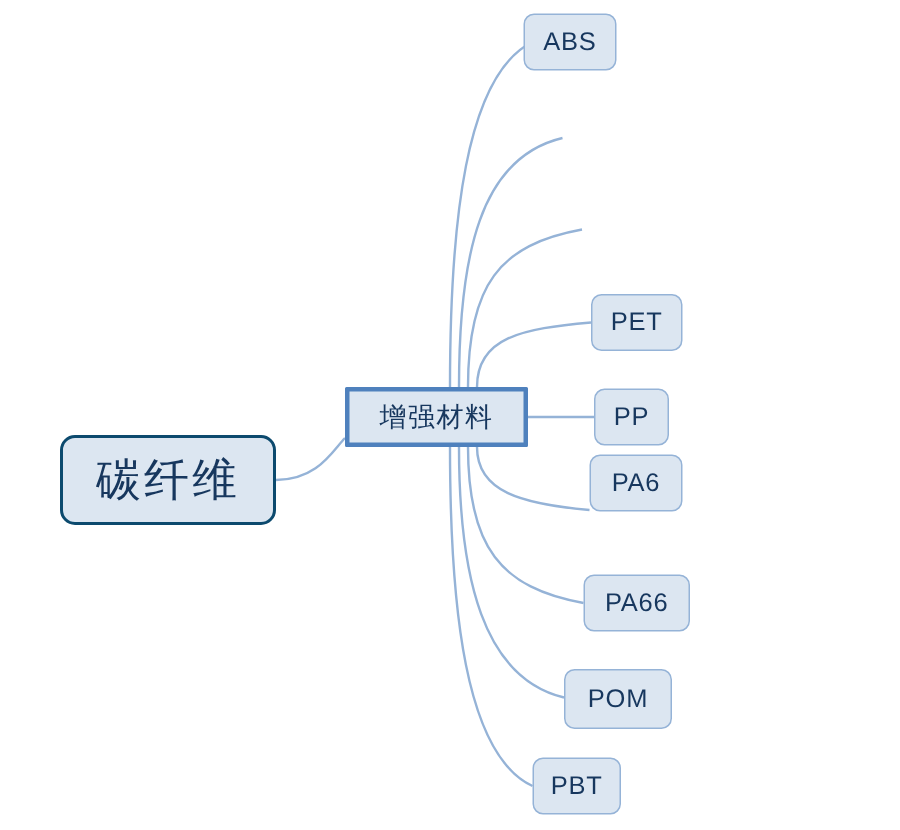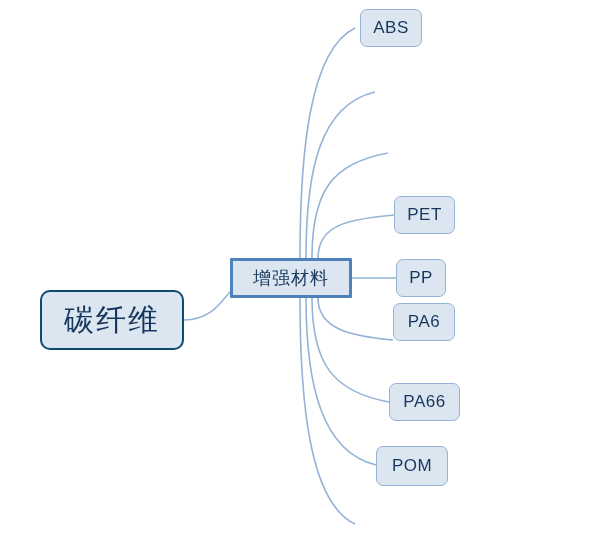--- a/index.html
+++ b/index.html
@@ -81,21 +81,21 @@
   </svg>
 
   <div class="node node-root" style="left:40px; top:290px; width:144px; height:60px;">
     <span>碳纤维</span>
   </div>
 
   <div class="node node-center" style="left:230px; top:258px; width:122px; height:40px;">
     <span>增强材料</span>
   </div>
 
-  <div class="node node-leaf" style="left:360px; top:9px; width:62px; height:38px;">
+  <div class="node node-leaf" style="left:349px; top:9px; width:62px; height:38px;">
     <span>ABS</span>
   </div>
 
 
 
   <div class="node node-leaf" style="left:394px; top:196px; width:61px; height:38px;">
     <span>PET</span>
   </div>
 
   <div class="node node-leaf" style="left:396px; top:259px; width:50px; height:38px;">
@@ -107,14 +107,17 @@
   </div>
 
   <div class="node node-leaf" style="left:389px; top:383px; width:71px; height:38px;">
     <span>PA66</span>
   </div>
 
   <div class="node node-leaf" style="left:376px; top:446px; width:72px; height:40px;">
     <span>POM</span>
   </div>
 
+  <div class="node node-leaf" style="left:355px; top:505px; width:59px; height:38px;">
+    <span>PBT</span>
+  </div>
 
 </div>
 
 </body></html>

